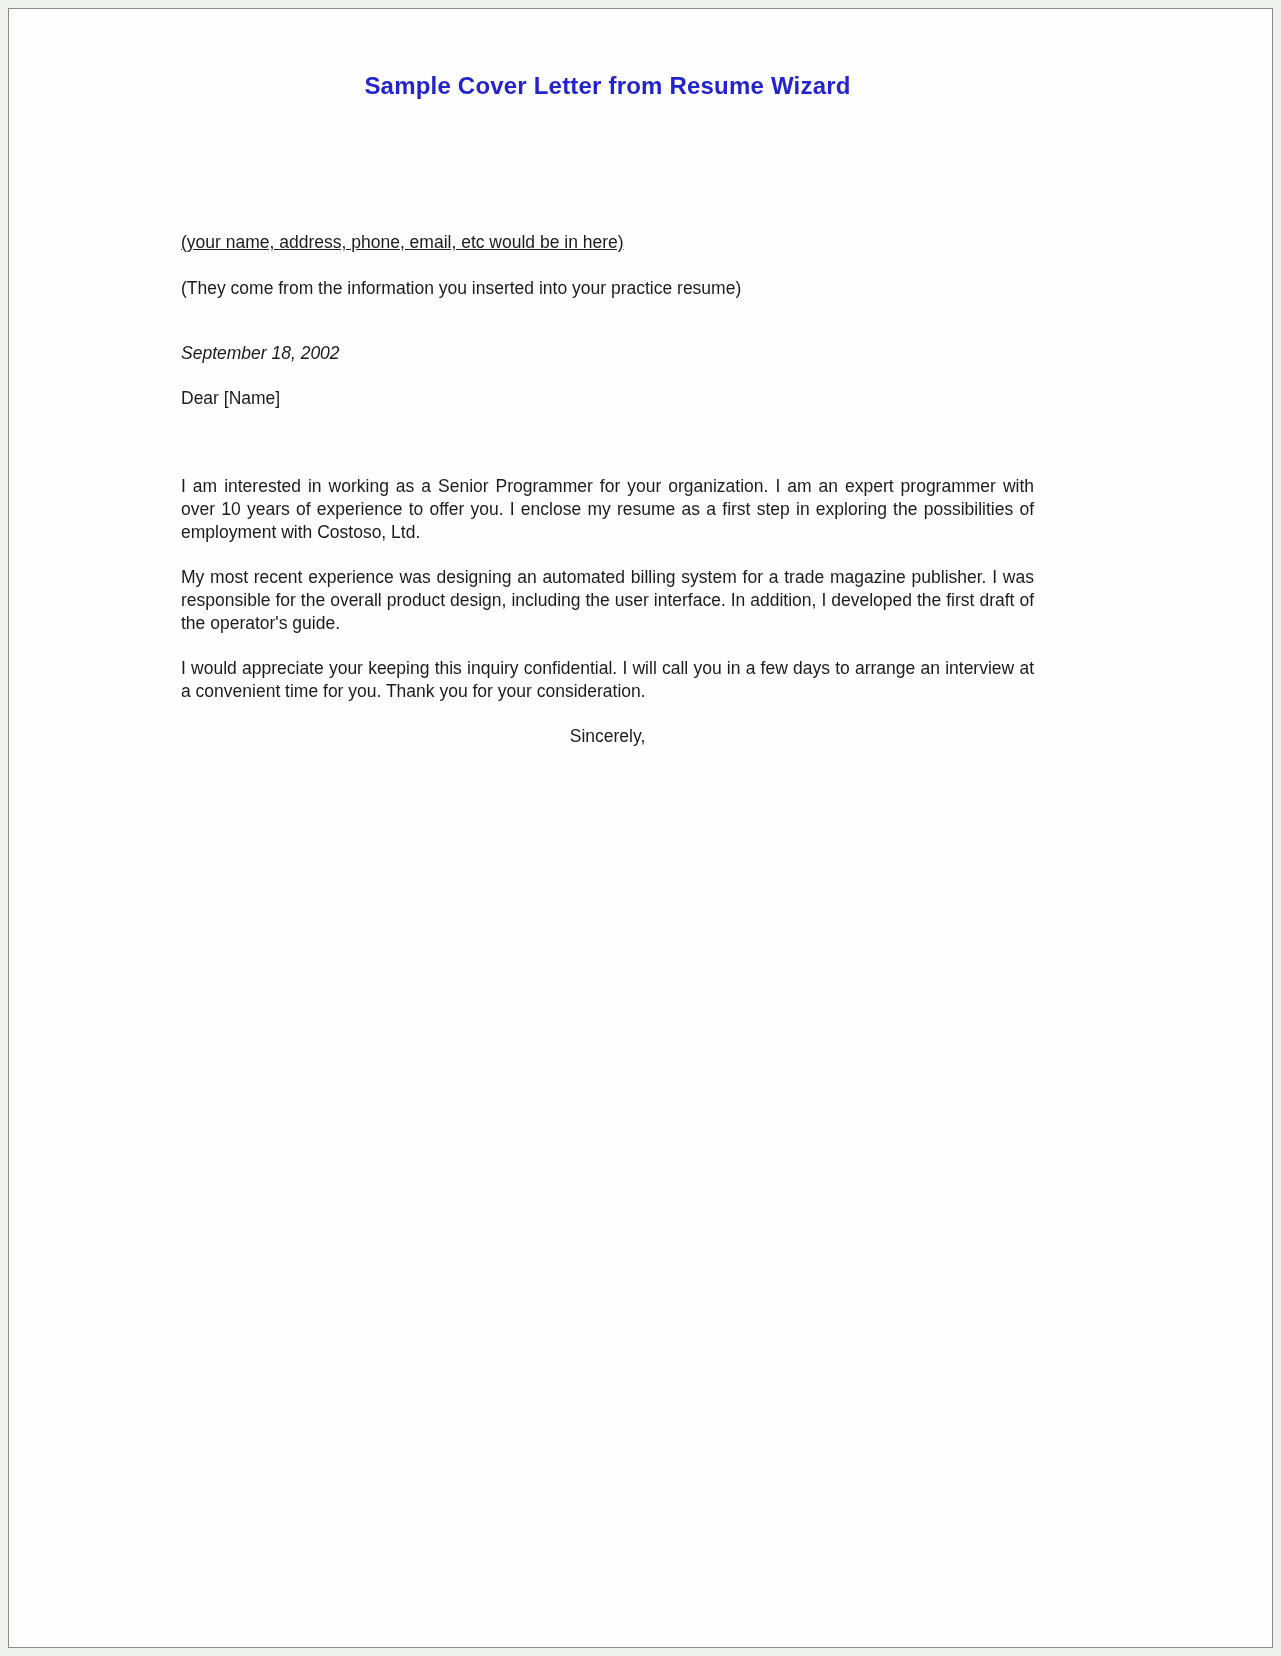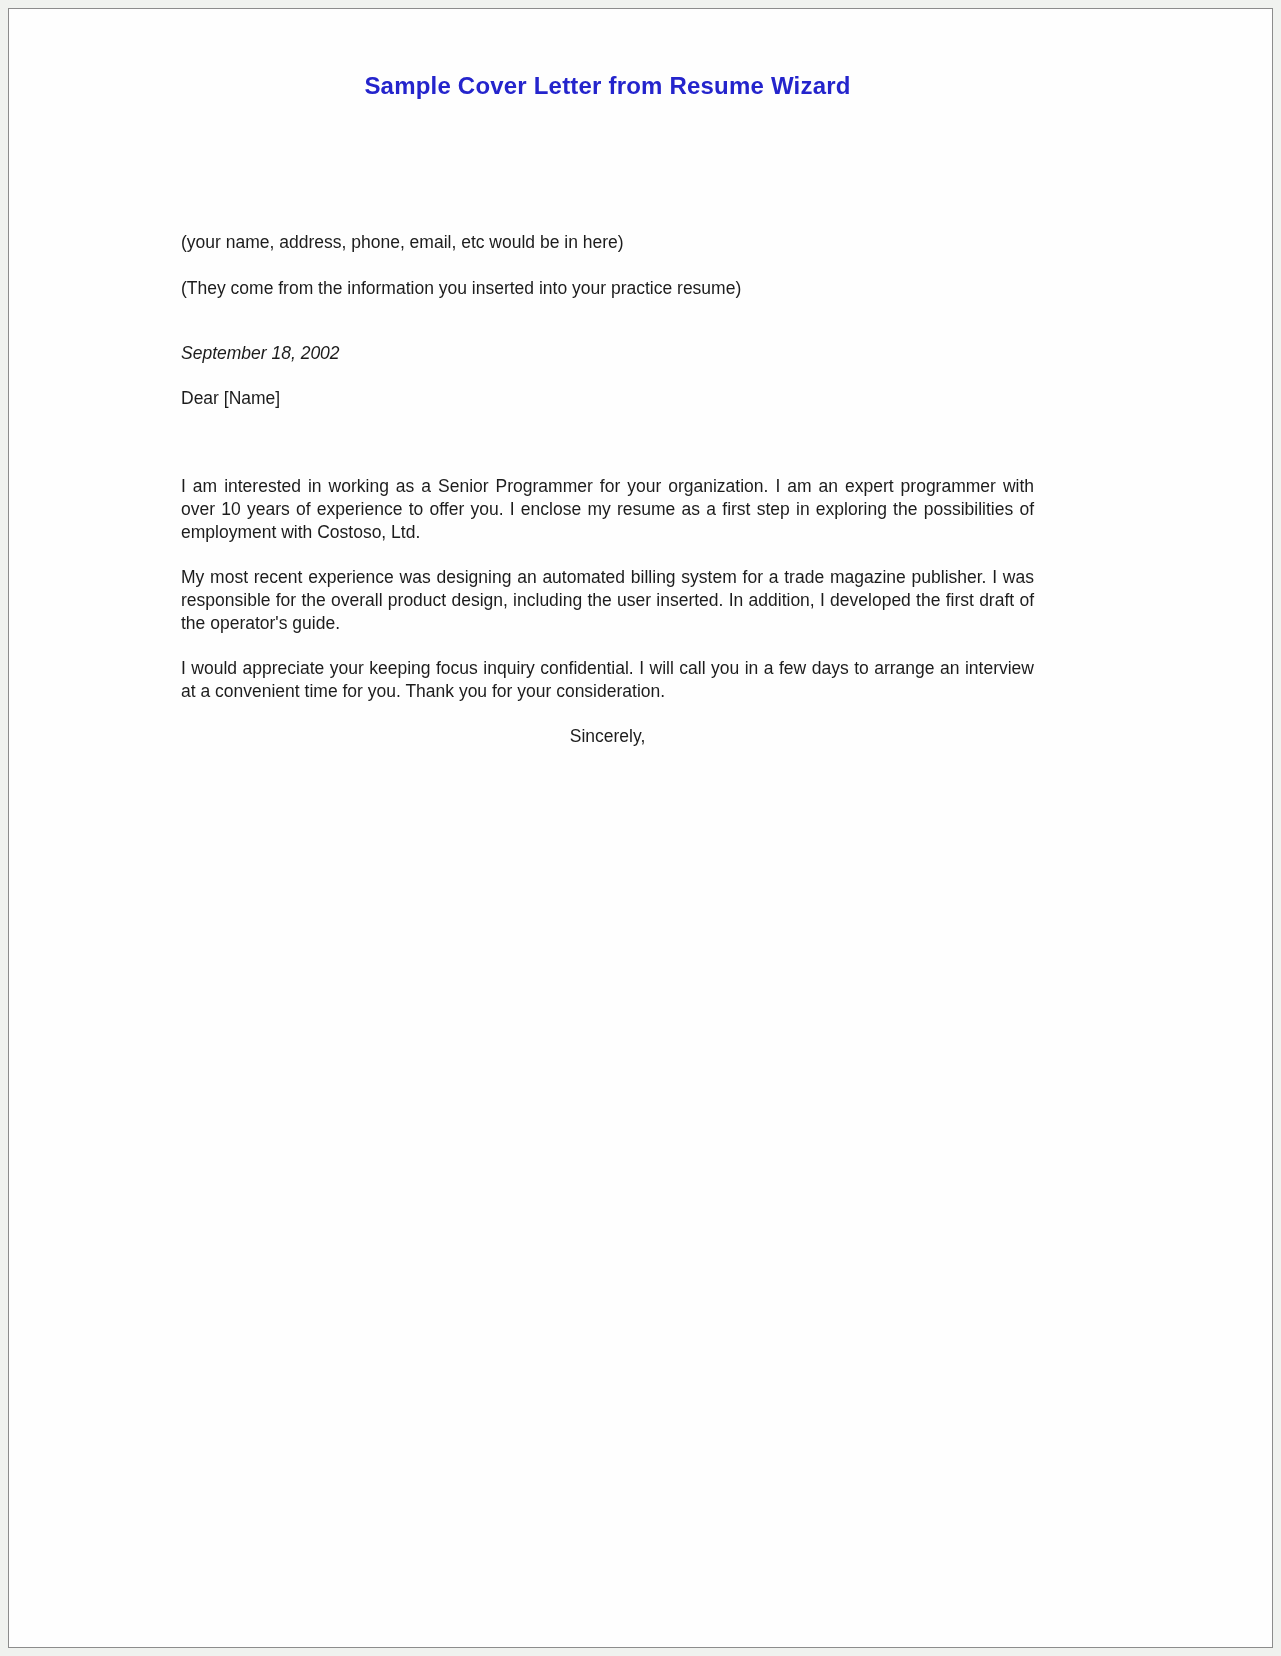--- a/index.html
+++ b/index.html
@@ -33,21 +33,21 @@
   }
   .doc-title {
     margin-top: 62px;
     text-align: center;
     font-size: 24px;
     line-height: 30px;
     font-weight: bold;
     color: #2424cc;
     letter-spacing: 0.2px;
   }
-  .placeholder-line-1 { margin-top: 130px; }
+  .placeholder-line-1 { margin-top: 130px; text-decoration: underline; }
   .placeholder-line-2 { margin-top: 23px; }
   .date-line        { margin-top: 42px; font-style: italic; }
   .salutation-line  { margin-top: 22px; }
   .para {
     text-align: justify;
     text-align-last: left;
     margin: 0 0 22px 0;
   }
   .para-1 { margin-top: 65px; }
   .closing-line { margin-top: 0; text-align: center; }
@@ -64,22 +64,22 @@
     <div class="placeholder-line-1">(your name, address, phone, email, etc would be in here)</div>
 
     <div class="placeholder-line-2">(They come from the information you inserted into your practice resume)</div>
 
     <div class="date-line">September 18, 2002</div>
 
     <div class="salutation-line">Dear [Name]</div>
 
     <p class="para para-1">I am interested in working as a Senior Programmer for your organization. I am an expert programmer with over 10 years of experience to offer you. I enclose my resume as a first step in exploring the possibilities of employment with Costoso, Ltd.</p>
 
-    <p class="para">My most recent experience was designing an automated billing system for a trade magazine publisher. I was responsible for the overall product design, including the user inserted. In addition, I developed the first draft of the operator's guide.</p>
+    <p class="para">My most recent experience was designing an automated billing system for a trade magazine publisher. I was responsible for the overall product design, including the user interface. In addition, I developed the first draft of the operator's guide.</p>
 
 
-    <p class="para">I would appreciate your keeping focus inquiry confidential. I will call you in a few days to arrange an interview at a convenient time for you. Thank you for your consideration.</p>
+    <p class="para">I would appreciate your keeping this inquiry confidential. I will call you in a few days to arrange an interview at a convenient time for you. Thank you for your consideration.</p>
 
     <div class="closing-line">Sincerely,</div>
 
 
   </div>
 </div>
 
 </body></html>

